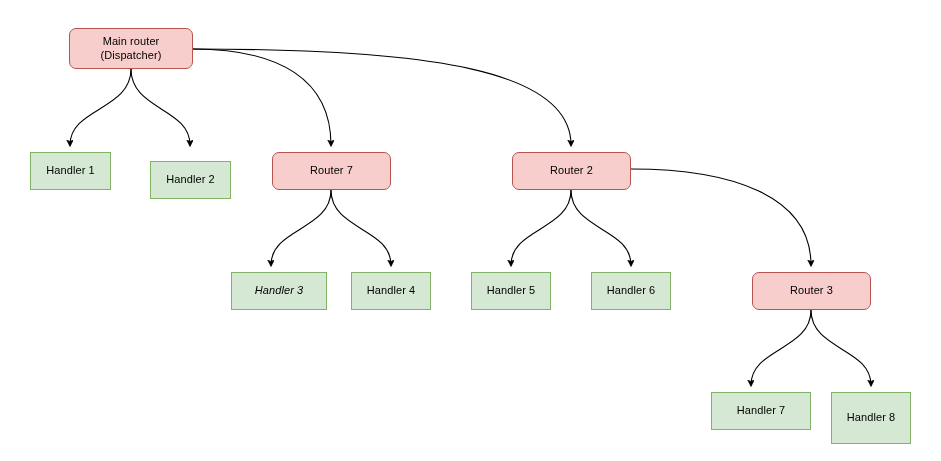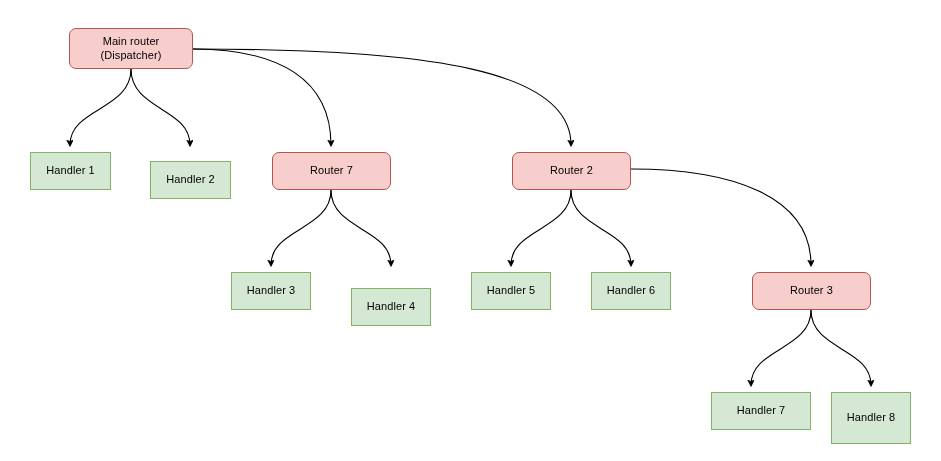--- a/index.html
+++ b/index.html
@@ -86,24 +86,24 @@
       </div>
       <div class="node node-handler" style="left: 150px; top: 152px; width: 81px; height: 38px; margin-top: 9px;">
         <span class="node-label">Handler 2</span>
       </div>
       <div class="node node-router" style="left: 272px; top: 152px; width: 119px; height: 38px;">
         <span class="node-label">Router 7</span>
       </div>
       <div class="node node-router" style="left: 512px; top: 152px; width: 119px; height: 38px;">
         <span class="node-label">Router 2</span>
       </div>
-      <div class="node node-handler" style="left: 231px; top: 272px; width: 80px; height: 38px;">
+      <div class="node node-handler" style="left: 231px; top: 272px; width: 96px; height: 38px; font-style: italic;">
         <span class="node-label">Handler 3</span>
       </div>
-      <div class="node node-handler" style="left: 351px; top: 272px; width: 80px; height: 38px; margin-top: 16px;">
+      <div class="node node-handler" style="left: 351px; top: 272px; width: 80px; height: 38px;">
         <span class="node-label">Handler 4</span>
       </div>
       <div class="node node-handler" style="left: 471px; top: 272px; width: 80px; height: 38px;">
         <span class="node-label">Handler 5</span>
       </div>
       <div class="node node-handler" style="left: 591px; top: 272px; width: 80px; height: 38px;">
         <span class="node-label">Handler 6</span>
       </div>
       <div class="node node-router" style="left: 752px; top: 272px; width: 119px; height: 38px;">
         <span class="node-label">Router 3</span>

